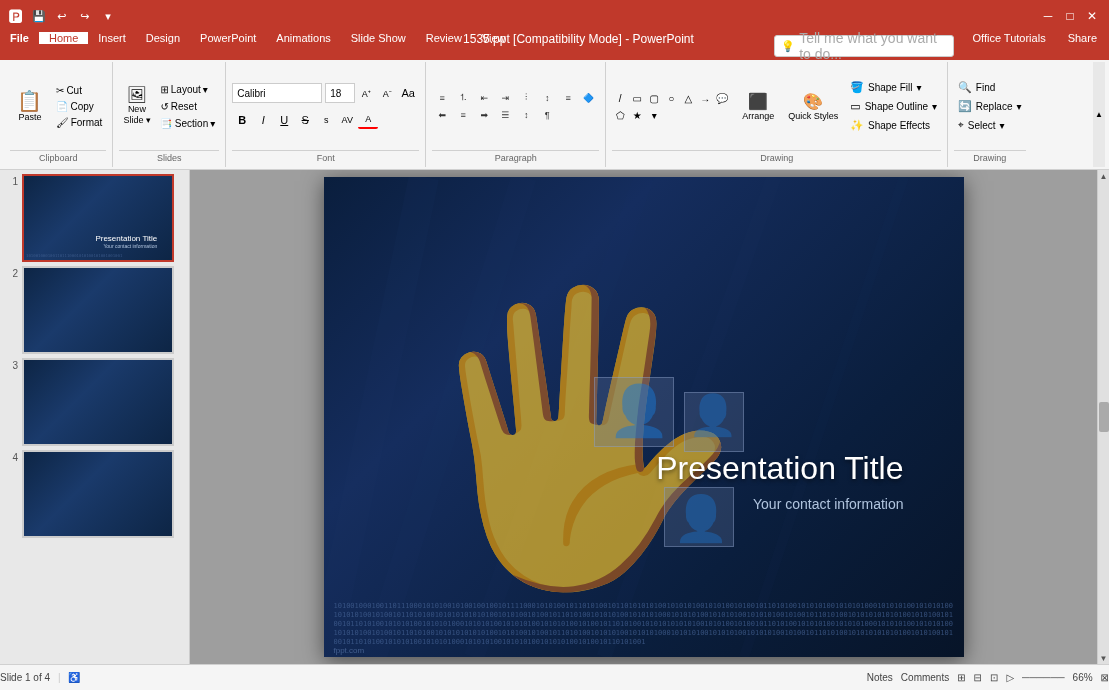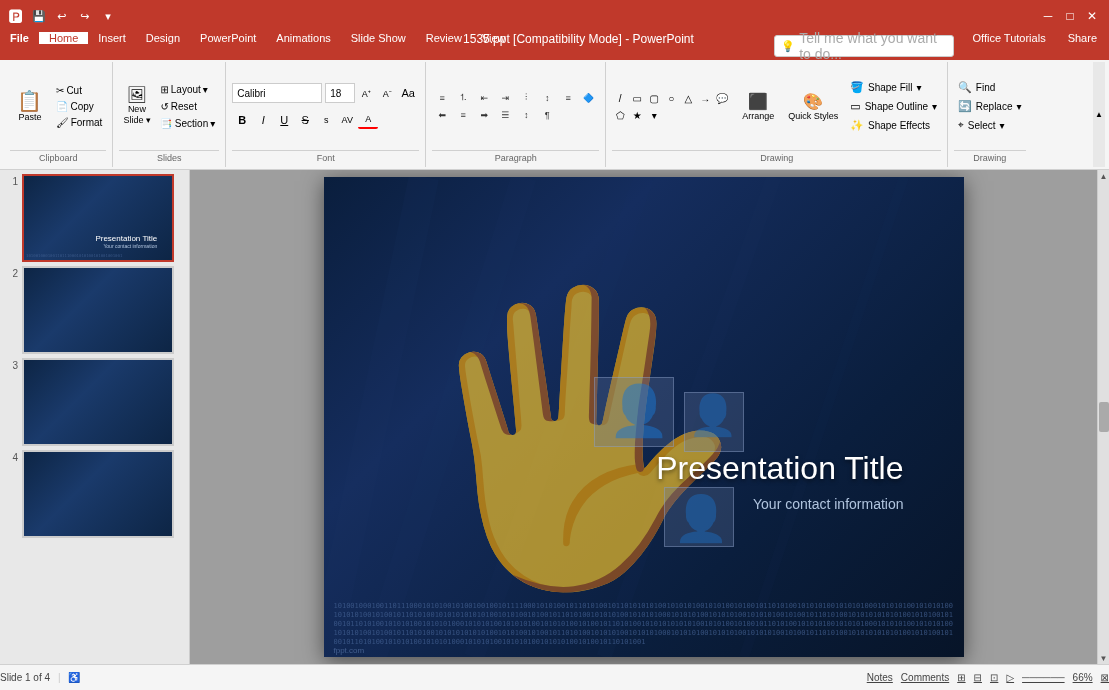--- a/index.html
+++ b/index.html
@@ -164,21 +164,21 @@
       background: #f5f5f5;
       border-top: 1px solid #d0d0d0;
       display: flex;
       align-items: center;
       padding: 0 0;
       font-size: 10px;
       color: #444;
       justify-content: space-between;
     }
     #status-bar .left { display: flex; align-items: center; gap: 8px; }
-    #status-bar .right { display: flex; align-items: center; gap: 8px; text-decoration: underline; }
+    #status-bar .right { display: flex; align-items: center; gap: 8px; }
     .slide-placeholder-box {
       position: absolute;
       background: rgba(100,120,160,0.3);
       border: 1px solid rgba(150,170,210,0.4);
     }
     .slide-title-text {
       position: absolute;
       right: 60px;
       bottom: 170px;
       color: white;

